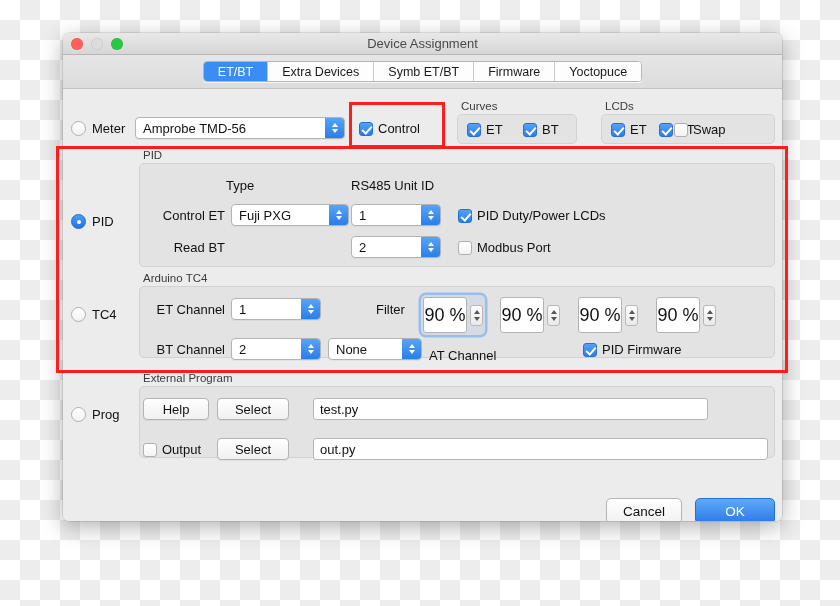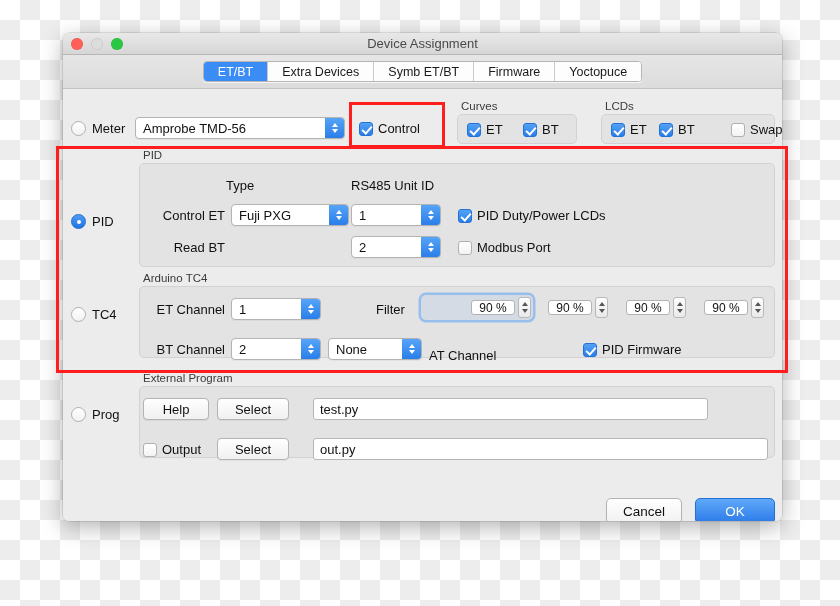--- a/index.html
+++ b/index.html
@@ -140,24 +140,24 @@
   }
   .parrow .up, .parrow .dn {
     width: 0; height: 0; border-left: 3.5px solid transparent; border-right: 3.5px solid transparent;
   }
   .parrow .up { border-bottom: 4px solid #fff; }
   .parrow .dn { border-top: 4px solid #fff; }
 
   
   .spin { display: flex; align-items: center; gap: 3px; }
   .spin .sbox {
-    height: 15px; background: #fff;
+    height: 36px; background: #fff;
     border: 1px solid #b3b3b3; border-radius: 3px;
     display: flex; align-items: center; justify-content: center;
-    font-size: 12px; color: #111; margin-left: 48px;
+    font-size: 18px; color: #111;
   }
   .spin.focused { padding: 2px; border-radius: 5px; box-shadow: 0 0 0 2.5px rgba(90,160,245,0.55); background: rgba(90,160,245,0.10); }
   .stepper {
     width: 13px; height: 21px;
     background: linear-gradient(to bottom,#fdfdfd,#eaeaea);
     border: 1px solid #b8b8b8; border-radius: 3px;
     display: flex; flex-direction: column; align-items: center; justify-content: center; gap: 3px;
   }
   .stepper .up, .stepper .dn {
     width: 0; height: 0; border-left: 3px solid transparent; border-right: 3px solid transparent;
@@ -267,21 +267,21 @@
     <div class="glabel" style="left:542px; top:11px;">LCDs</div>
     <div class="gbox" style="left:538px; top:25px; width:174px; height:30px;"></div>
     <div class="chkrow" style="position:absolute; left:548px; top:33px;">
       <span class="chk on"></span>
       <span>ET</span>
     </div>
     <div class="chkrow" style="position:absolute; left:596px; top:33px;">
       <span class="chk on"></span>
       <span>BT</span>
     </div>
-    <div class="chkrow" style="position:absolute; left:668px; top:33px;">
+    <div class="chkrow" style="position:absolute; left:611px; top:33px;">
       <span class="chk"></span>
       <span>Swap</span>
     </div>
 
     <div class="glabel" style="left:80px; top:60px;">PID</div>
     <div class="gbox" style="left:76px; top:74px; width:636px; height:104px;"></div>
 
     <div style="position:absolute; left:8px; top:125px; display:flex; align-items:center;">
       <span class="radio on"></span>
       <span class="rowlabel">PID</span>

